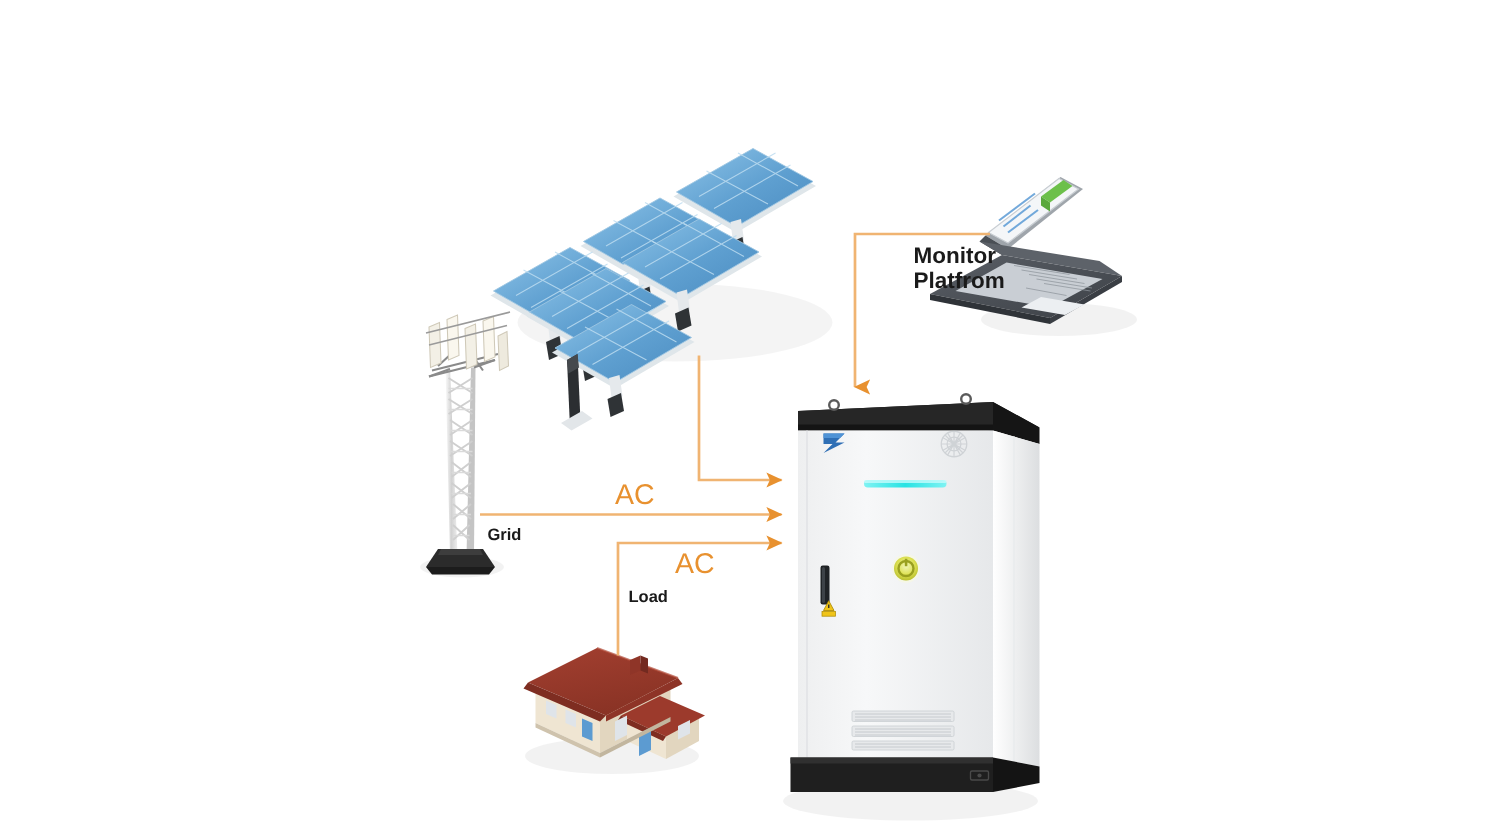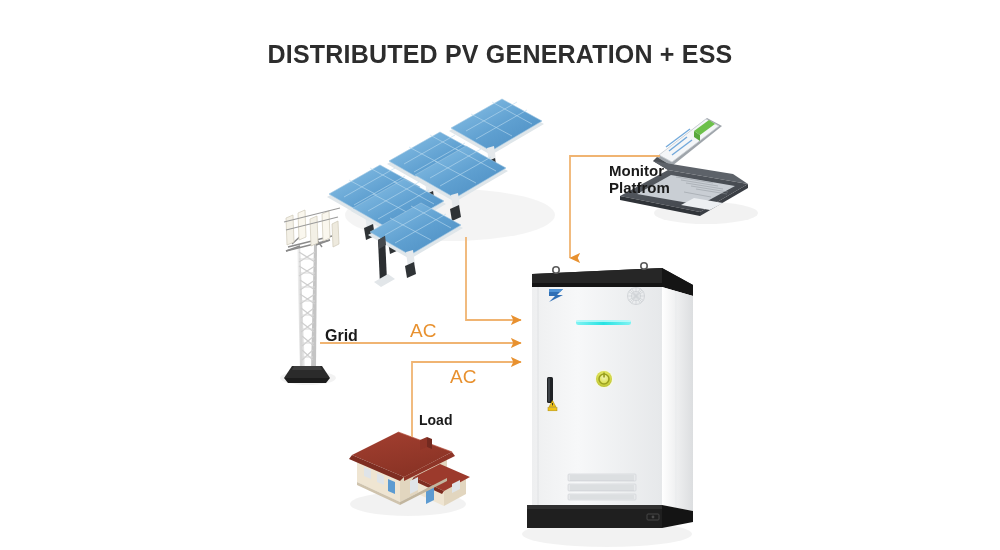--- a/index.html
+++ b/index.html
@@ -15,36 +15,35 @@
   #title {
     position: absolute; left: 0; top: 40px; width: 1000px;
     text-align: center;
     font-size: 25px; font-weight: bold; letter-spacing: .2px;
     color: #2d2d2d;
   }
 
   
   .lbl { position:absolute; font-weight:bold; color:#1a1a1a; line-height:1.15; white-space:pre-line; }
   #lbl-monitor { left:581px; top:162px; font-size:15px;margin-left:28px; }
-  #lbl-grid    { left:325px; top:327px; font-size:16px; }
-  #lbl-load    { left:419px; top:412px; font-size:14px; }
+  #lbl-grid    { left:325px; top:351px; font-size:11px; }
+  #lbl-load    { left:419px; top:392px; font-size:11px; }
   .ac-lbl { position:absolute; font-size:19px; color:#e8912f; font-weight:normal; }
   #ac-1 { left:410px; top:320px; }
   #ac-2 { left:450px; top:366px; }
 
   
   svg.layer { position:absolute; left:0; top:0; width:1000px; height:550px; overflow:visible; }
   svg.layer.arrows { pointer-events:none; }
 </style>
 </head>
 <body>
 
 <div id="stage">
 
-  <div id="title">DISTRIBUTED PV GENERATION + ESS</div>
 
   <svg class="layer" viewBox="0 0 1000 550">
     <defs>
       <linearGradient id="panelGrad" x1="0" y1="0" x2="1" y2="1">
         <stop offset="0%" stop-color="#8ec4e8"></stop>
         <stop offset="55%" stop-color="#5e9fd0"></stop>
         <stop offset="100%" stop-color="#4a8bc0"></stop>
       </linearGradient>
       <linearGradient id="cabGrad" x1="0" y1="0" x2="1" y2="0">
         <stop offset="0%" stop-color="#eeeff0"></stop>

